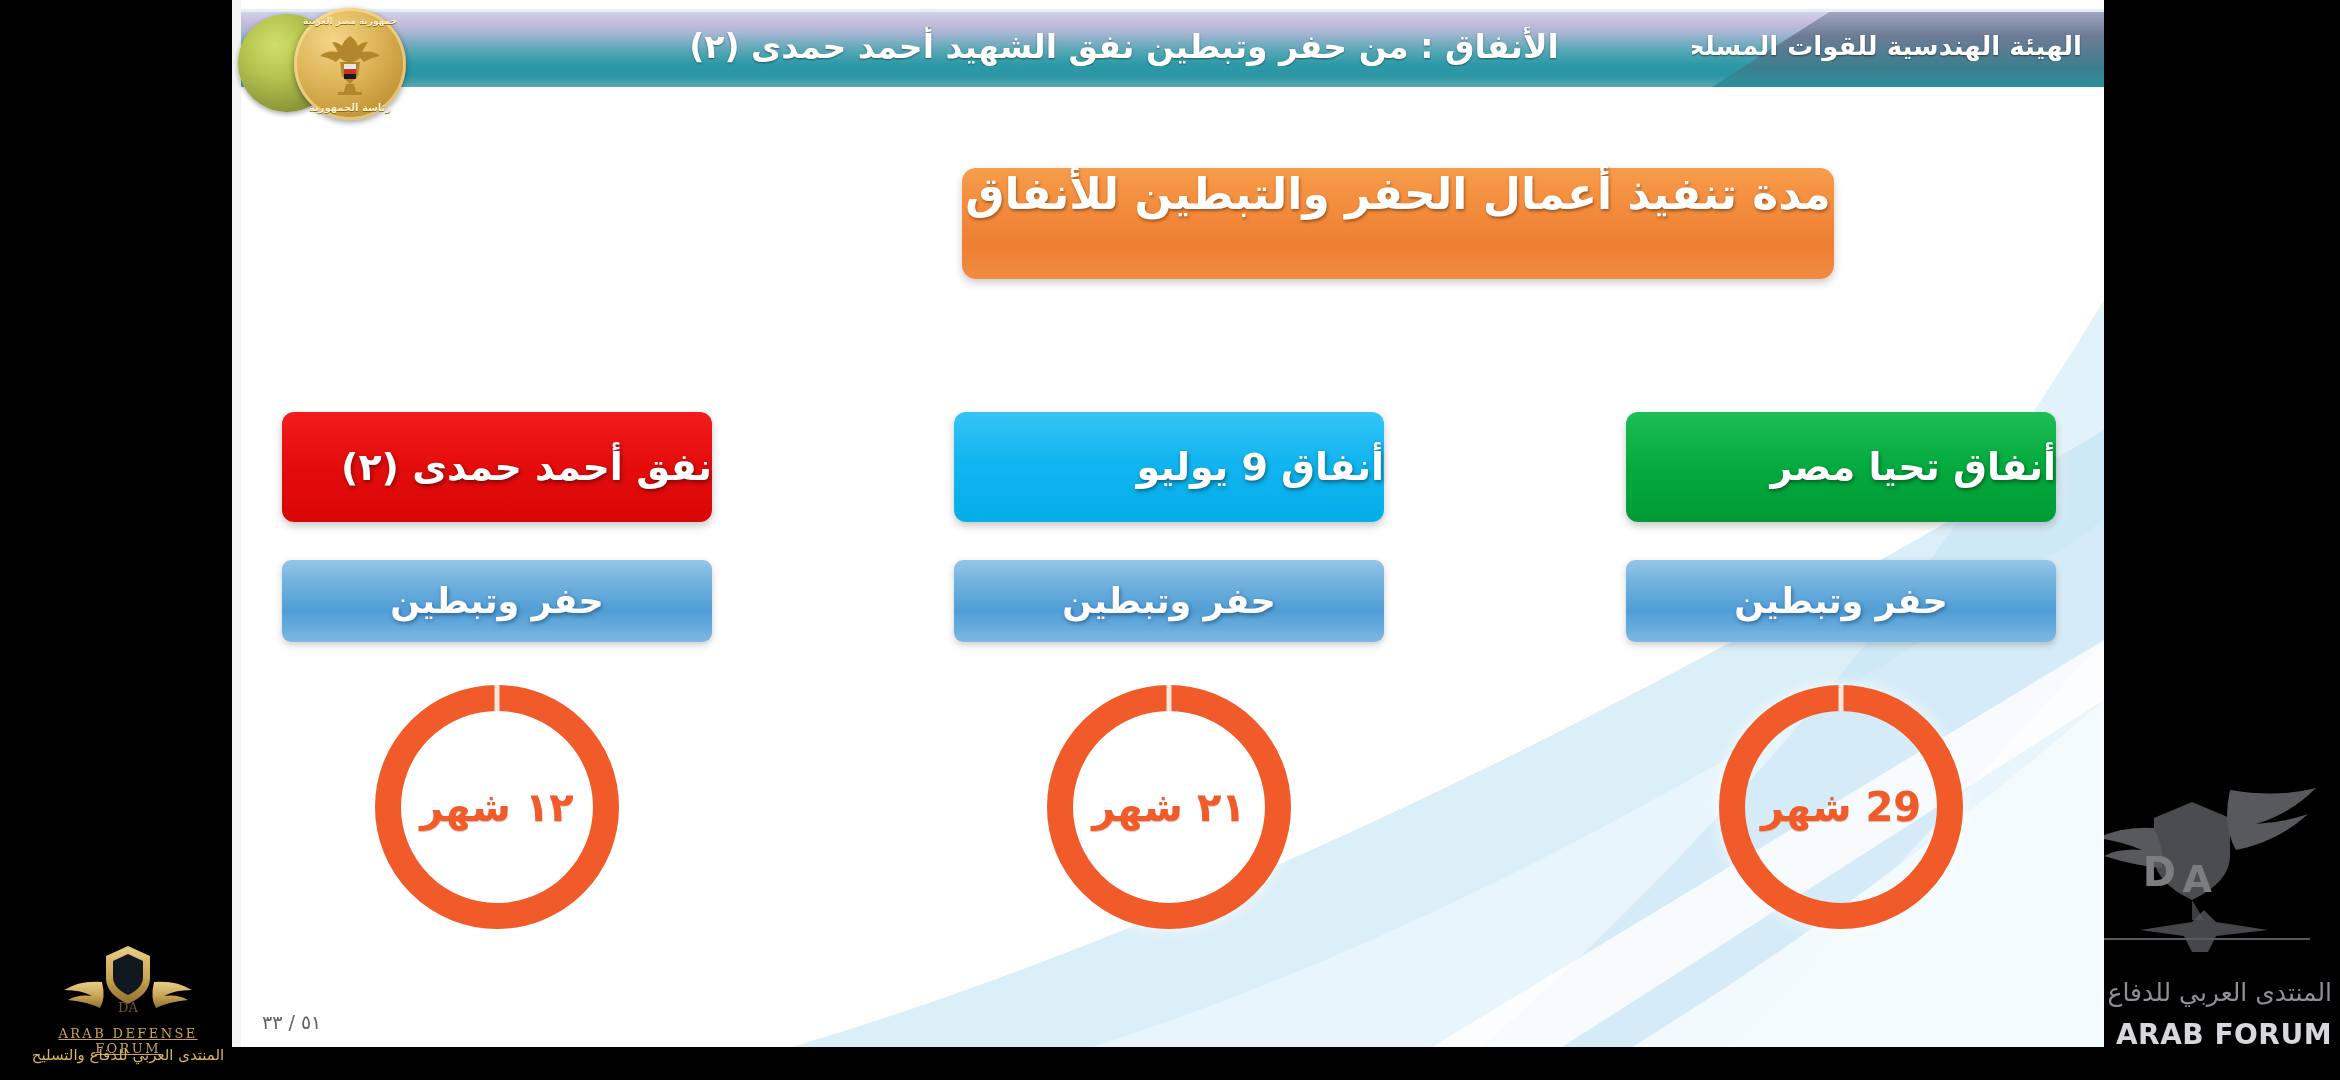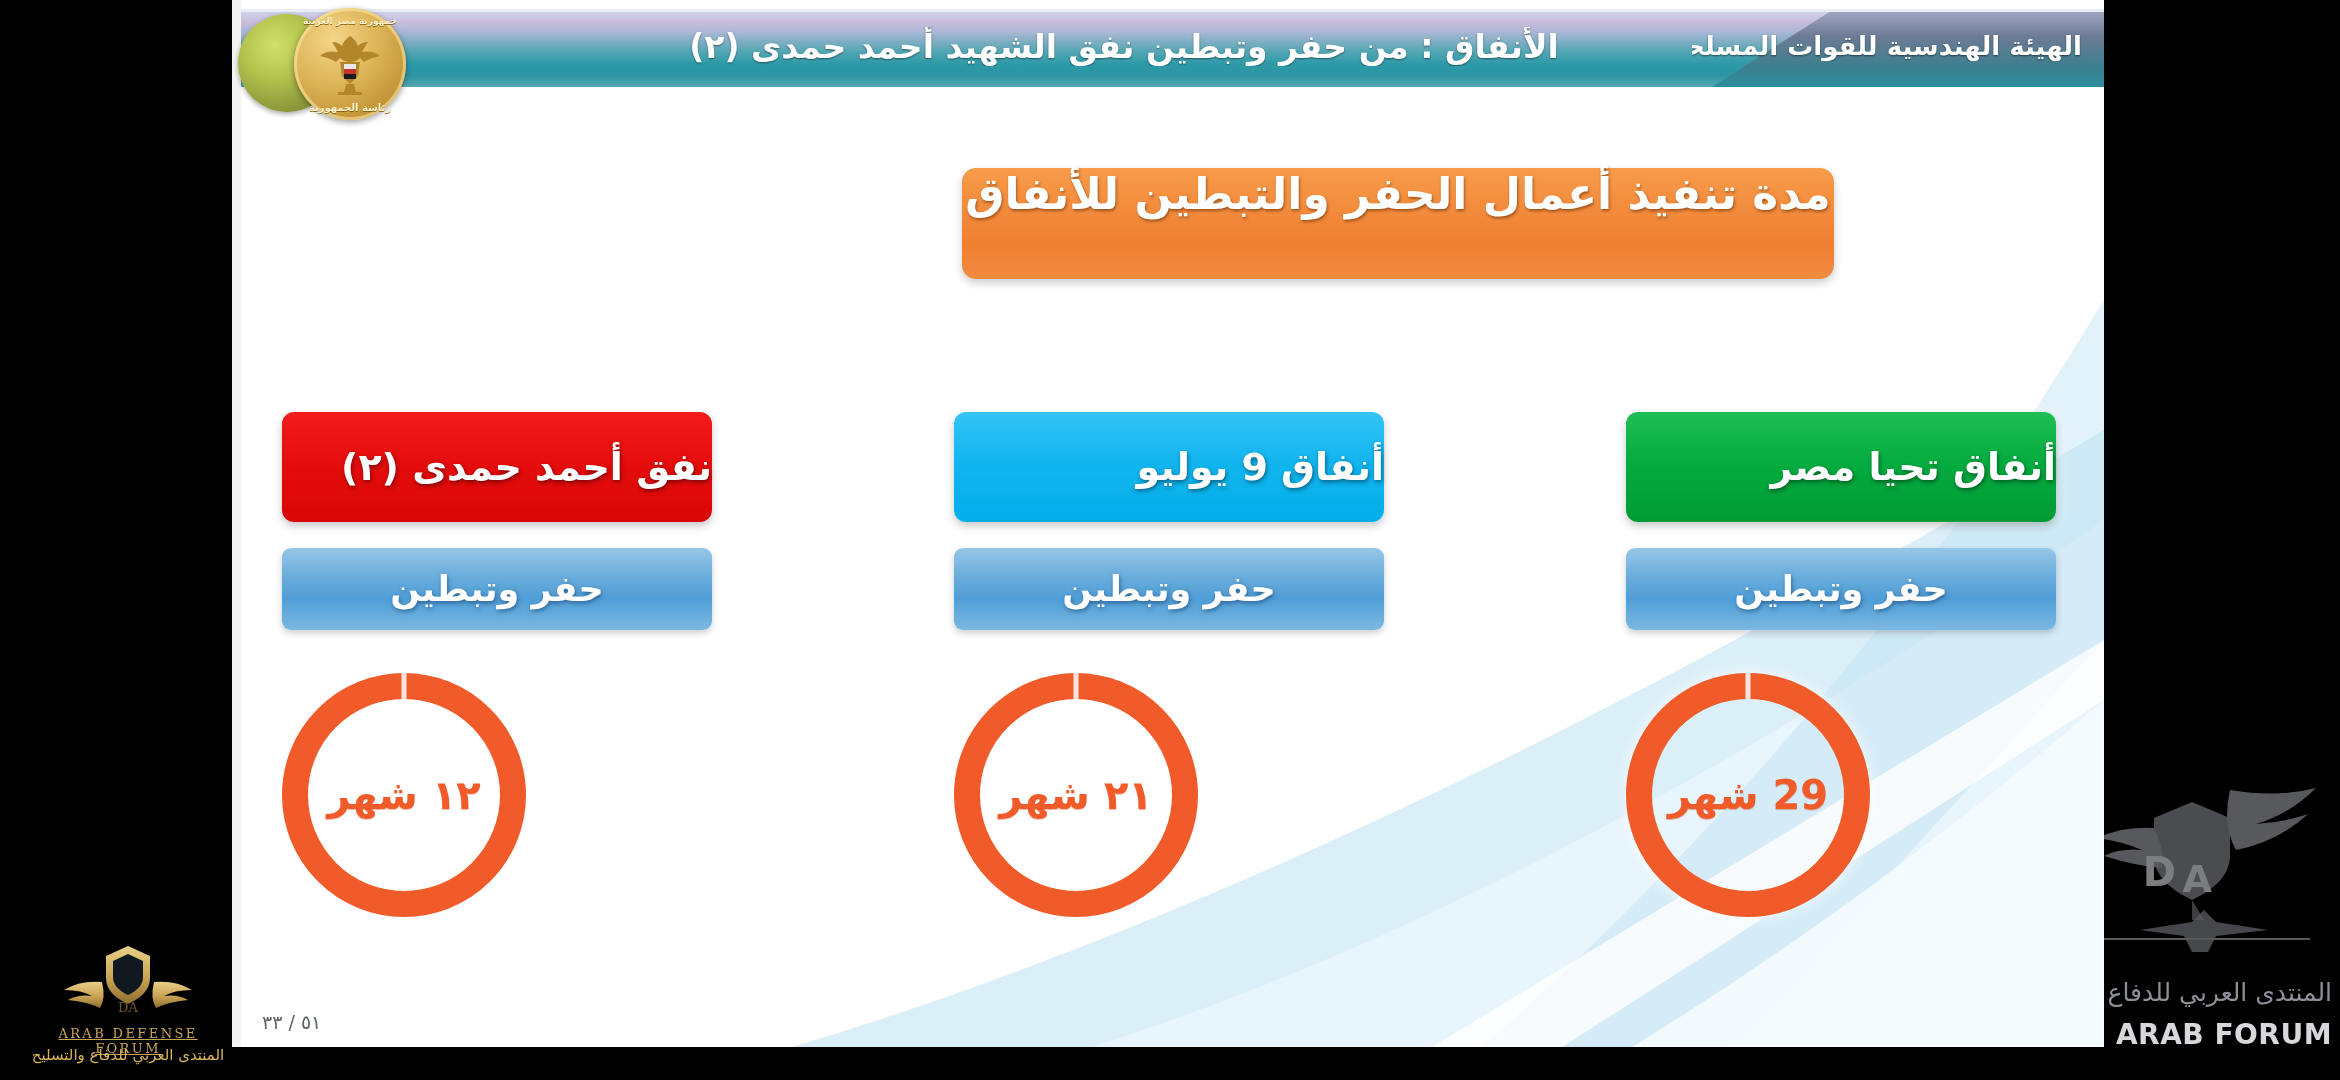--- a/index.html
+++ b/index.html
@@ -178,34 +178,34 @@
   }
   .cat-chip .txt {
     color: #ffffff; font-size: 38px; font-weight: 700; direction: rtl;
     text-shadow: 1px 2px 4px rgba(0,0,0,.45); white-space: nowrap;
   }
   .chip-red   { background: linear-gradient(180deg, #f21c1c 0%, #e50d0d 45%, #d90606 100%); }
   .chip-blue  { background: linear-gradient(180deg, #35c4f5 0%, #12b5ef 45%, #03aee9 100%); }
   .chip-green { background: linear-gradient(180deg, #1ebe54 0%, #04ab3f 48%, #019a35 100%); padding-left: 32px; }
 
   .work-chip {
-    position: relative; margin-top: 26px; width: 100%; height: 82px;
+    position: relative; margin-top: 38px; width: 100%; height: 82px;
     border-radius: 9px;
     background: linear-gradient(180deg, #96c7e8 0%, #6fb0dd 30%, #4f9ed6 62%, #7cb8e2 100%);
     display: flex; align-items: center; justify-content: center;
     box-shadow: 0 3px 7px rgba(0,0,0,.20);
   }
   .work-chip .txt {
     color: #ffffff; font-size: 35px; font-weight: 700; direction: rtl;
     text-shadow: 1px 2px 4px rgba(20,60,110,.6); white-space: nowrap;
   }
 
   .ring-wrap {
     position: relative; margin-top: 40px; width: 100%; height: 250px;
-    display: flex; align-items: center; justify-content: flex-end;
+    display: flex; align-items: center; justify-content: center;
   }
   .ring {
     position: relative; width: 244px; height: 244px; border-radius: 50%;
     border: 26px solid #f15a29;
     display: flex; align-items: center; justify-content: center;
     box-shadow: 0 0 14px rgba(255,255,255,.9);
   }
   .ring .notch {
     position: absolute; left: 50%; top: -26px; transform: translateX(-50%);
     width: 5px; height: 26px; background: #ffffff; opacity: .85;

